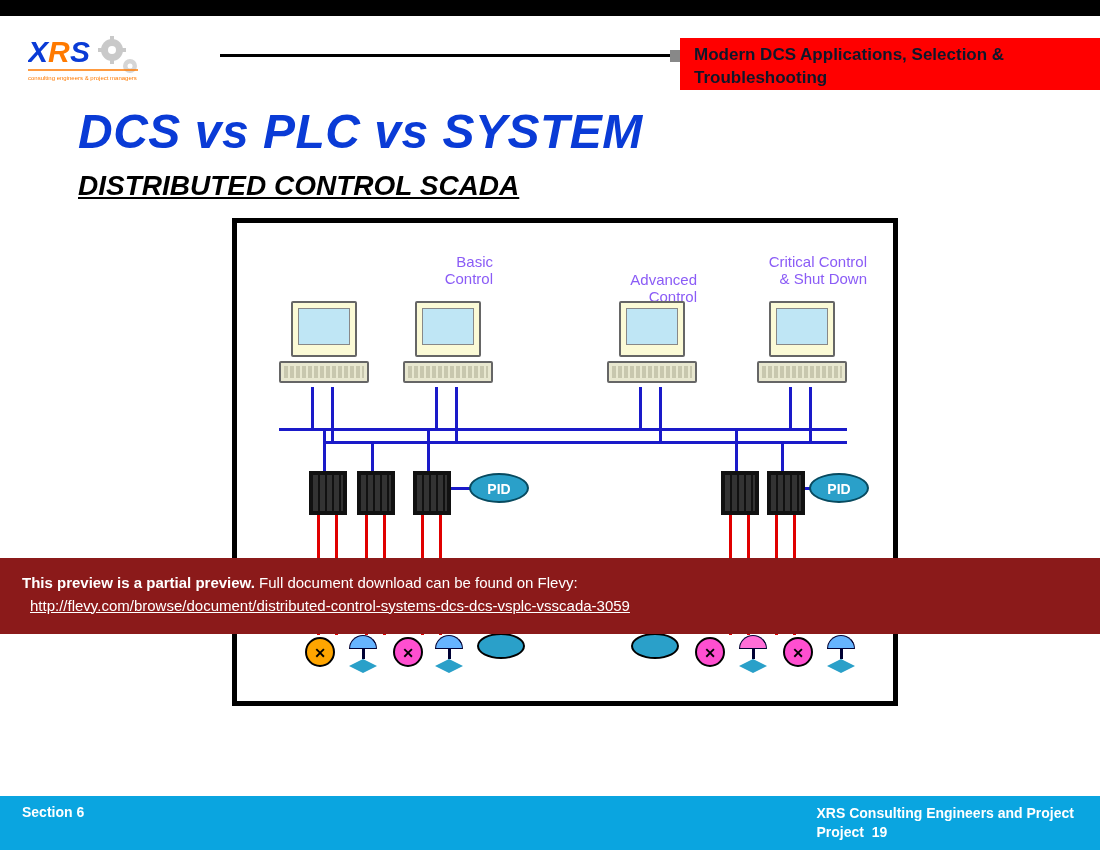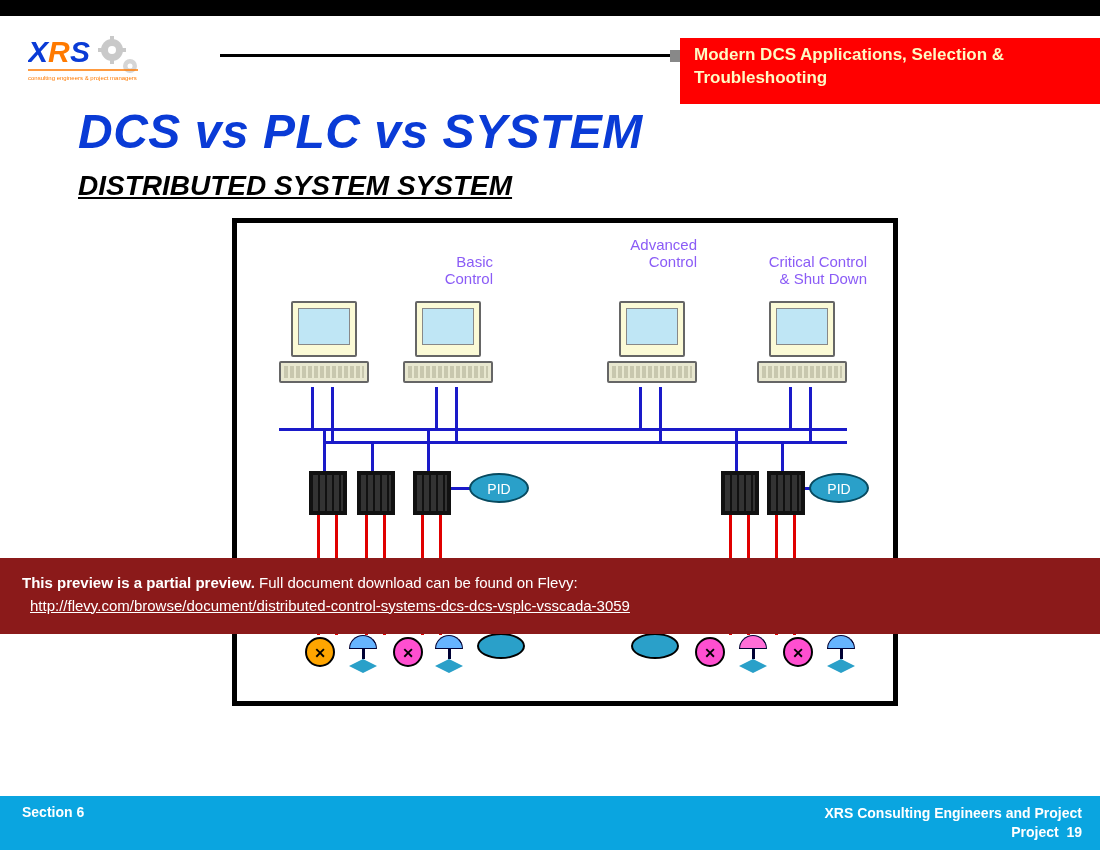--- a/index.html
+++ b/index.html
@@ -6,31 +6,31 @@
   body { width: 1100px; height: 850px; font-family: Arial, Helvetica, sans-serif; background: #fff; position: relative; overflow: hidden; }
 
   
   .top-black { position: absolute; top: 0; left: 0; width: 1100px; height: 16px; background: #000; }
 
   
   .header { position: absolute; top: 16px; left: 0; width: 1100px; height: 88px; }
   .logo { position: absolute; top: 18px; left: 28px; width: 135px; height: 55px; }
   .hr-line { position: absolute; top: 38px; left: 220px; width: 840px; height: 3px; background: #000; }
   .hr-end { position: absolute; top: 34px; left: 670px; width: 12px; height: 12px; background: #888; }
-  .red-box { position: absolute; top: 22px; left: 680px; width: 420px; height: 66px; background: #ff0000; color: #fef9c3; font-weight: bold; font-size: 17px; line-height: 1.35; padding: 6px 14px; }
+  .red-box { position: absolute; top: 22px; left: 680px; width: 420px; height: 52px; background: #ff0000; color: #0f172a; font-weight: bold; font-size: 17px; line-height: 1.35; padding: 6px 14px; }
 
   
   .title1 { position: absolute; top: 104px; left: 78px; color: #0a3bd6; font-size: 48px; font-weight: bold; font-style: italic; letter-spacing: 0.5px; }
   .title2 { position: absolute; top: 170px; left: 78px; color: #000; font-size: 28px; font-weight: bold; font-style: italic; text-decoration: underline; }
 
   
   .diagram { position: absolute; top: 218px; left: 232px; width: 666px; height: 488px; border: 5px solid #000; background: #fff; }
   .dlabel { position: absolute; color: #8b5cf6; font-size: 15px; text-align: right; line-height: 1.15; }
   .dlabel.basic { width: 90px; top: 30px; left: 166px; }
-  .dlabel.adv { width: 90px; top: 13px; left: 370px; }
+  .dlabel.adv { width: 90px; top: 48px; left: 370px; }
   .dlabel.crit { width: 140px; top: 30px; left: 490px; }
 
   
   .pc { position: absolute; width: 90px; height: 86px; }
   .monitor { position: absolute; top: 0; left: 12px; width: 66px; height: 56px; background: #fbfad6; border: 2px solid #666; border-radius: 2px; }
   .monitor::after { content: ""; position: absolute; top: 5px; left: 5px; right: 5px; bottom: 10px; background: #bfe6f5; border: 1px solid #888; }
   .kb { position: absolute; top: 60px; left: 0; width: 90px; height: 22px; background: #e8e7cf; border: 2px solid #666; border-radius: 2px; }
   .kb::after { content:""; position:absolute; top:3px; left:3px; right:3px; bottom:3px; background: repeating-linear-gradient(90deg,#c8c7ae 0 4px,#e8e7cf 4px 6px); }
 
   .pc1 { top: 78px; left: 42px; }
@@ -53,21 +53,21 @@
   .ctrl { position: absolute; width: 38px; height: 44px; background: #111; }
   .ctrl::after{content:"";position:absolute;top:4px;left:4px;right:4px;bottom:4px;background:repeating-linear-gradient(90deg,#333 0 5px,#111 5px 7px);}
   .c1 { top: 248px; left: 72px; } .c2 { top: 248px; left: 120px; }
   .c3 { top: 248px; left: 176px; } .c4 { top: 248px; left: 484px; } .c5 { top: 248px; left: 530px; }
 
   
   .vn1 { top:205px; left:86px; height:43px; } .vn2 { top:218px; left:134px; height:30px; }
   .vn3 { top:205px; left:190px; height:43px; } .vn4 { top:205px; left:498px; height:43px; } .vn5 { top:218px; left:544px; height:30px; }
 
   
-  .pid { position: absolute; width: 60px; height: 30px; background: #2aa0c9; border: 2px solid #084a5f; border-radius: 50%/50%; color: #fff; font-weight: normal; font-size: 14px; text-align: center; line-height: 28px; }
+  .pid { position: absolute; width: 60px; height: 30px; background: #2aa0c9; border: 2px solid #084a5f; border-radius: 50%/50%; color: #fff; font-weight: bold; font-size: 14px; text-align: center; line-height: 28px; }
   .pid1 { top: 250px; left: 232px; }
   .pid2 { top: 250px; left: 572px; }
   
   .hconn { position:absolute; height:3px; background:#1a1ac9; }
   .hc1 { top:264px; left:214px; width:20px; }
   .hc2 { top:264px; left:568px; width:6px; }
 
   
   .rline { position: absolute; width: 3px; background: #e00000; }
   .r1 { top:292px; left:80px; height:120px; } .r2 { top:292px; left:98px; height:120px; }
@@ -99,21 +99,21 @@
   .s4{top:414px;left:546px;} .vlv4{top:412px;left:590px;}
 
   
   .banner { position: absolute; top: 558px; left: 0; width: 1100px; height: 76px; background: #8b1a1a; color: #fff; font-size: 15px; padding: 14px 22px; line-height: 1.5; }
   .banner .b1 { font-weight: bold; }
   .banner a { color: #fff; text-decoration: underline; margin-left: 8px; }
 
   
   .footer { position: absolute; bottom: 0; left: 0; width: 1100px; height: 54px; background: #0aa5e0; color: #fff; font-weight: bold; font-size: 14px; }
   .footer .fl { position: absolute; left: 22px; top: 8px; }
-  .footer .fr { position: absolute; right: 18px; top: 8px; text-align: right; line-height: 1.35; }
+  .footer .fr { position: absolute; right: 26px; top: 8px; line-height: 1.35; }
 </style>
 </head>
 <body>
 
 <div class="top-black"></div>
 
 <div class="header">
   <div class="logo">
     <svg width="135" height="55" viewBox="0 0 135 55">
       <text x="0" y="28" font-family="Arial" font-size="30" font-weight="900" font-style="italic" fill="#0a3bd6">X</text>
@@ -138,21 +138,21 @@
     </svg>
   </div>
   <div class="hr-line"></div>
   <div class="hr-end"></div>
   <div class="red-box">
     <span>Modern DCS Applications, Selection &amp; Troubleshooting</span>
   </div>
 </div>
 
 <div class="title1">DCS vs PLC vs SYSTEM</div>
-<div class="title2">DISTRIBUTED SYSTEM SYSTEM</div>
+<div class="title2">DISTRIBUTED CONTROL SCADA</div>
 
 <div class="diagram">
   <div class="dlabel basic">Basic<br>Control</div>
   <div class="dlabel adv">Advanced<br>Control</div>
   <div class="dlabel crit">Critical Control<br>&amp; Shut Down</div>
 
   <div class="pc pc1">
       <div class="monitor"></div>
       <div class="kb"></div>
     </div>

